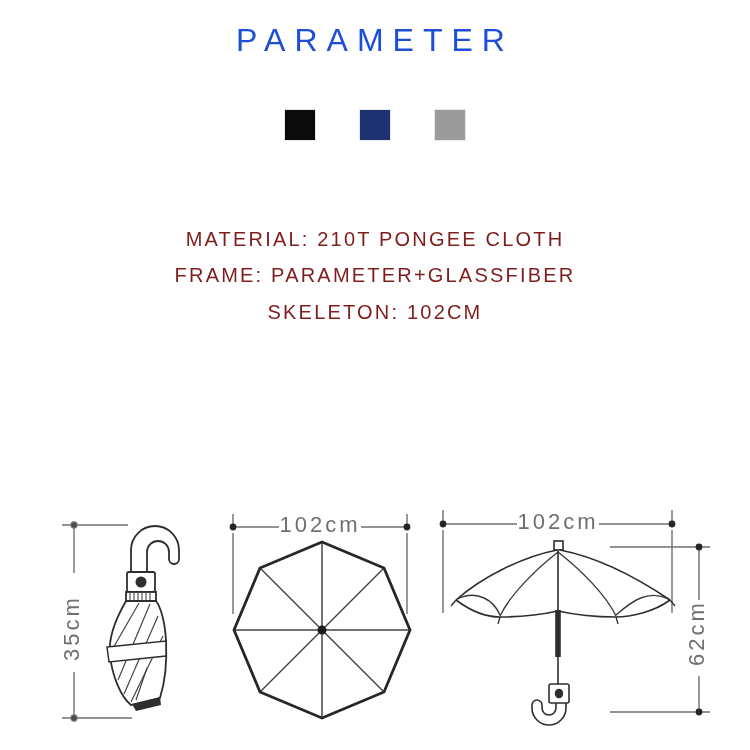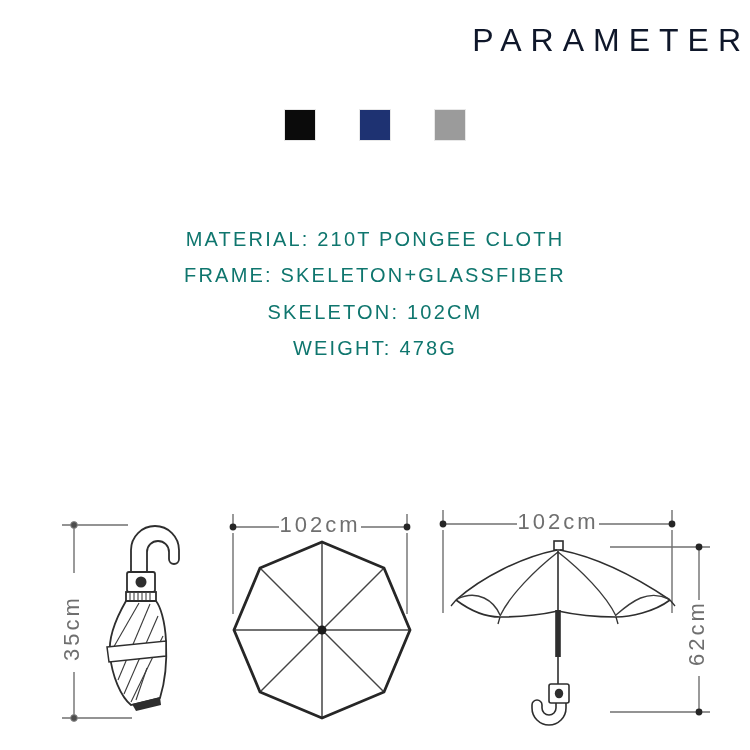--- a/index.html
+++ b/index.html
@@ -1,42 +1,42 @@
 <!DOCTYPE html>
 <html><head>
 <meta charset="utf-8">
 <style>
   html,body{margin:0;padding:0;background:#ffffff;}
   body{width:750px;height:750px;position:relative;overflow:hidden;
        font-family:"Liberation Sans", sans-serif;}
 
   .page-title{
     position:absolute;top:22px;left:0;width:750px;
-    text-align:right;
+    text-align:center;
     font-size:32px;font-weight:400;letter-spacing:9px;
-    color:#0f172a;
+    color:#1d4ed8;
   }
 
   .swatch-row{
     position:absolute;top:110px;left:0;width:750px;
     display:flex;justify-content:center;gap:45px;
   }
   .swatch{
     width:30px;height:30px;
     outline:1px solid #e8e8e8;
   }
 
   .spec-list{
     position:absolute;top:221px;left:0;width:750px;
     text-align:center;
   }
   .spec-line{
     height:36.4px;line-height:36.4px;
     font-size:20px;letter-spacing:2.2px;
-    color:#0f766e;font-weight:400;
+    color:#7f1d1d;font-weight:400;
     white-space:nowrap;
   }
 
   .diagram-area{
     position:absolute;top:490px;left:0;width:750px;height:260px;
   }
   .dim-text{
     font-family:"Liberation Sans", sans-serif;
     font-size:22px;fill:#6f6f6f;letter-spacing:3px;
   }
@@ -47,23 +47,22 @@
 <div class="page-title">PARAMETER</div>
 
 <div class="swatch-row">
   <div class="swatch" style="background: rgb(11, 11, 11);"></div>
   <div class="swatch" style="background: rgb(30, 50, 114);"></div>
   <div class="swatch" style="background: rgb(155, 155, 155);"></div>
 </div>
 
 <div class="spec-list">
   <div class="spec-line">MATERIAL: 210T PONGEE CLOTH</div>
-  <div class="spec-line">FRAME: SKELETON+GLASSFIBER</div>
+  <div class="spec-line">FRAME: PARAMETER+GLASSFIBER</div>
   <div class="spec-line">SKELETON: 102CM</div>
-  <div class="spec-line">WEIGHT: 478G</div>
 </div>
 
 <svg class="diagram-area" viewBox="0 490 750 260" width="750" height="260" xmlns="http://www.w3.org/2000/svg">
 
   <g>
     <g stroke="#6f6f6f" stroke-width="1.4" fill="none">
       <path d="M62,525 H128"></path>
       <path d="M62,718 H132"></path>
       <path d="M74,525 V573"></path>
       <path d="M74,672 V718"></path>

